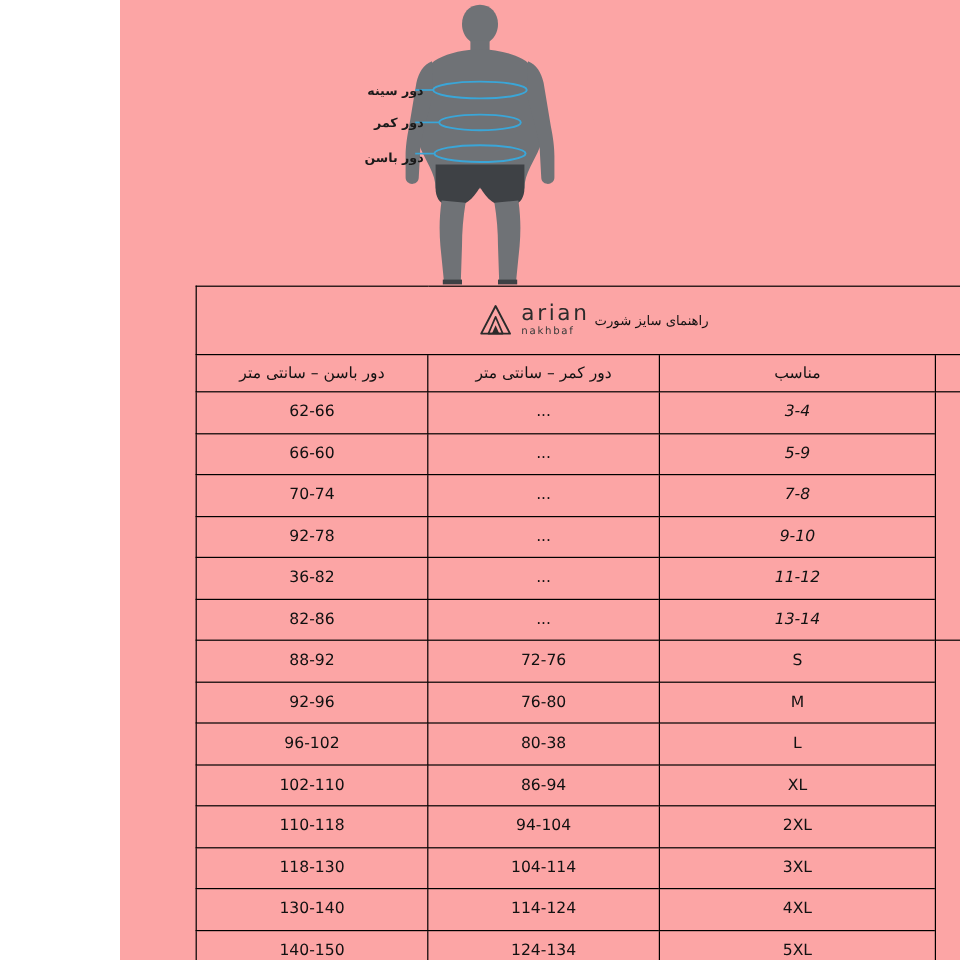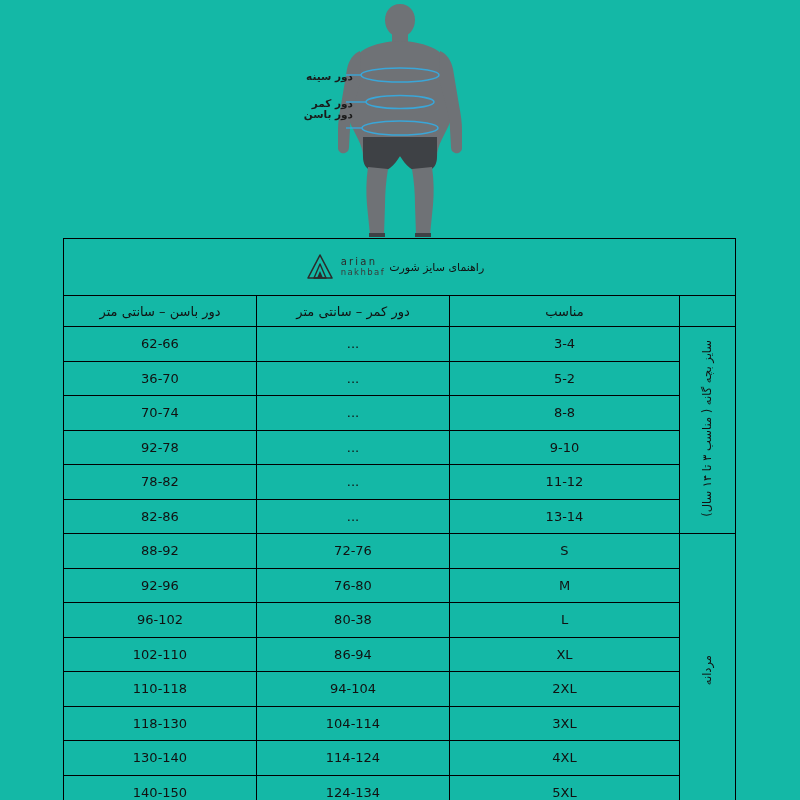--- a/index.html
+++ b/index.html
@@ -9,23 +9,23 @@
   }
   body {
     width: 800px;
     height: 800px;
     font-family: "DejaVu Sans", "Liberation Sans", sans-serif;
     color: #111111;
     overflow: hidden;
   }
   .page {
     position: relative;
-    width: 800px;
+    width: 700px;
     height: 800px;
-    background: #14b8a6;
+    background: #fca5a5;
   }
 
   
   .illustration {
     position: relative;
     width: 800px;
     height: 238px;
   }
   .figure-wrap {
     position: absolute;
@@ -46,21 +46,21 @@
     position: absolute;
     font-size: 10.5px;
     color: #1a1a1a;
     font-weight: bold;
     white-space: nowrap;
     text-align: right;
     direction: rtl;
   }
   .m-chest { right: 447px; top: 70px; }
   .m-waist { right: 447px; top: 97px; }
-  .m-hip   { right: 447px; top: 108px; }
+  .m-hip   { right: 447px; top: 126px; }
 
   
   .table-wrap {
     position: absolute;
     left: 64px;
     top: 238px;
     width: 672px;
   }
   table.size-table {
     border-collapse: collapse;
@@ -98,40 +98,40 @@
     direction: ltr;
   }
   .brand-mark { display: block; }
   .brand-names {
     display: flex;
     flex-direction: column;
     line-height: 1.05;
     align-items: flex-start;
   }
   .brand-top {
-    font-size: 10px;
+    font-size: 18px;
     letter-spacing: 2.2px;
     color: #2b2b2b;
     font-family: "DejaVu Sans", "Liberation Sans", sans-serif;
   }
   .brand-sub {
     font-size: 8.5px;
     letter-spacing: 1.4px;
     color: #3a3a3a;
   }
   .hdr td {
     height: 30px;
     font-size: 12.5px;
     color: #111;
   }
   .data-row td {
     height: 33.5px;
     font-size: 13px;
   }
-  .kids-size { font-size: 13px; }
+  .kids-size { font-size: 13px; font-style: italic; }
   .adult-row td { height: 33.5px; }
   .adult-size { font-size: 16px; }
   .side-label {
     width: 56px;
   }
   .side-label .vert {
     writing-mode: vertical-rl;
     transform: rotate(180deg);
     display: inline-block;
     font-size: 11.5px;
@@ -224,38 +224,38 @@
 
         <tr class="data-row">
           <td class="side-label" rowspan="6">
             <span class="vert">سایز بچه گانه ( مناسب ۳ تا ۱۴ سال)</span>
           </td>
           <td class="kids-size">3-4</td>
           <td>...</td>
           <td>62-66</td>
         </tr>
         <tr class="data-row">
-          <td class="kids-size">5-2</td>
-          <td>...</td>
-          <td>36-70</td>
-        </tr>
-        <tr class="data-row">
-          <td class="kids-size">8-8</td>
+          <td class="kids-size">5-9</td>
+          <td>...</td>
+          <td>66-60</td>
+        </tr>
+        <tr class="data-row">
+          <td class="kids-size">7-8</td>
           <td>...</td>
           <td>70-74</td>
         </tr>
         <tr class="data-row">
           <td class="kids-size">9-10</td>
           <td>...</td>
           <td>92-78</td>
         </tr>
         <tr class="data-row">
           <td class="kids-size">11-12</td>
           <td>...</td>
-          <td>78-82</td>
+          <td>36-82</td>
         </tr>
         <tr class="data-row">
           <td class="kids-size">13-14</td>
           <td>...</td>
           <td>82-86</td>
         </tr>
 
         <tr class="data-row adult-row">
           <td class="side-label" rowspan="8">
             <span class="vert">مردانه</span>

